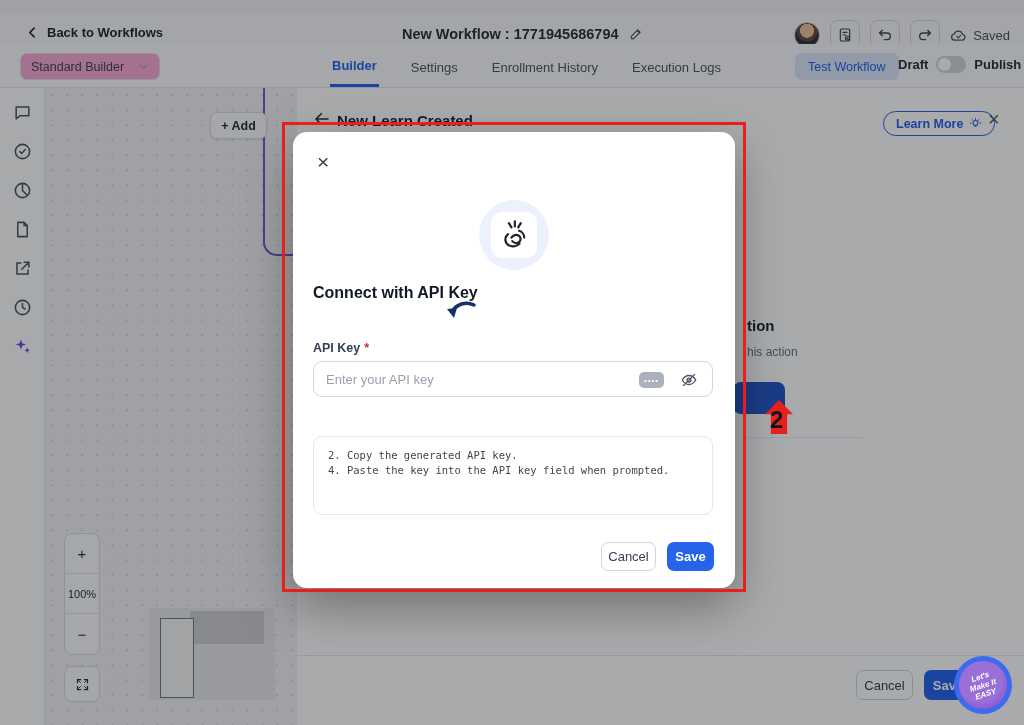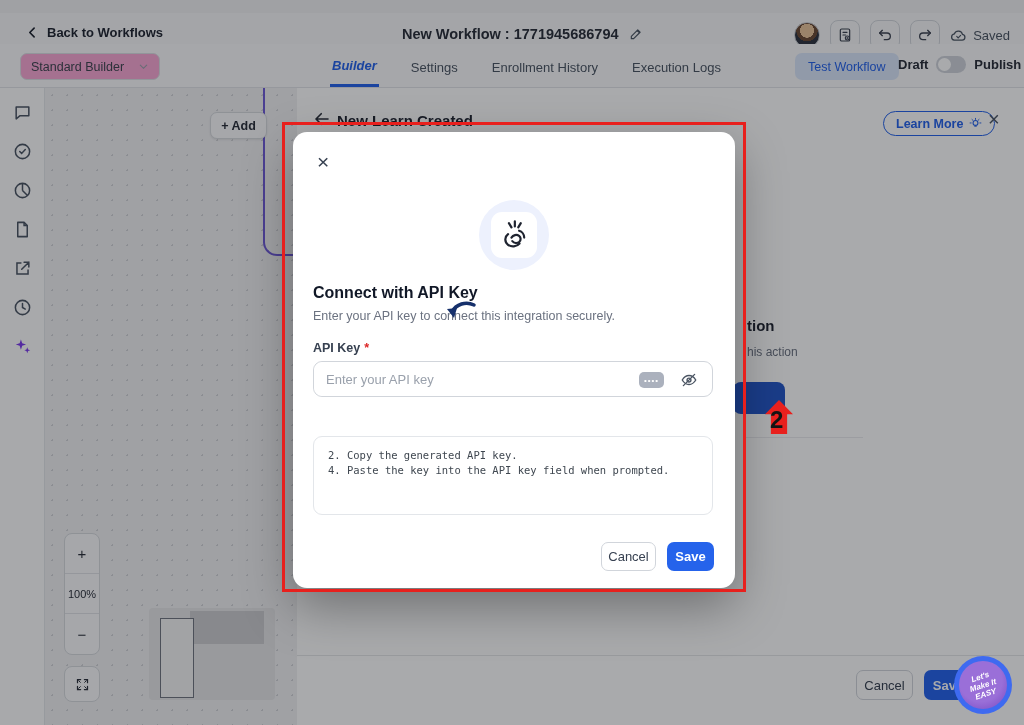--- a/index.html
+++ b/index.html
@@ -13,21 +13,21 @@
   .hdr-right { position:absolute; right:14px; top:7px; display:flex; align-items:center; gap:10px; }
   .avatar { width:26px; height:26px; border-radius:50%; background:radial-gradient(circle at 50% 32%, #e8c39a 0 34%, #6b4a35 35% 52%, #2e3440 53% 100%); border:1px solid #cfd2d8; }
   .icon-btn { width:30px; height:30px; border:1px solid #d3d6dc; border-radius:8px; background:#f7f8f9; display:flex; align-items:center; justify-content:center; color:#3c4250; cursor:pointer; }
   .saved { display:flex; align-items:center; gap:6px; color:#4b5563; font-size:13px; }
 
   
   .subbar { position:absolute; left:0; top:44px; width:1024px; height:44px; background:#fafbfc; border-bottom:1px solid #e2e4e8; z-index:1; }
   .builder-select { position:absolute; left:20px; top:9px; width:140px; height:27px; background:#f9a8d4; border:1px solid #dcdfe4; border-radius:7px; display:flex; align-items:center; justify-content:space-between; padding:0 10px; color:#3f4550; font-size:12.5px; cursor:pointer; }
   .tabs { position:absolute; left:330px; top:0; height:44px; display:flex; align-items:center; gap:30px; }
   .tab { font-size:13px; color:#4b5563; padding:13px 2px 11px; cursor:pointer; }
-  .tab.active { color:#2563eb; font-weight:600; border-bottom:3px solid #2563eb;font-style:italic; }
+  .tab.active { color:#2563eb; font-weight:600; border-bottom:3px solid #2563eb; }
   .test-btn { position:absolute; left:795px; top:9px; height:27px; padding:0 13px; background:#dbe7fb; color:#2563eb; font-size:12.5px; font-weight:400; border:none; border-radius:7px; display:flex; align-items:center; cursor:pointer; }
   .draft-group { position:absolute; left:898px; top:12px; display:flex; align-items:center; gap:8px; font-size:13px; color:#2a2f3a; font-weight:600; }
   .toggle { width:30px; height:17px; background:#cfd3da; border-radius:9px; position:relative; cursor:pointer; }
   .toggle .knob { position:absolute; left:2px; top:2px; width:13px; height:13px; background:#fff; border-radius:50%; }
 
   
   .rail { position:absolute; left:0; top:88px; width:45px; height:637px; background:#fdfdfe; border-right:1px solid #e4e6ea; z-index:1; }
   .rail .ric { position:absolute; left:13px; width:20px; height:20px; color:#4b5563; cursor:pointer; }
   .rail .purple { color:#7c3aed; }
 
@@ -288,21 +288,20 @@
               <path d="M21 4v6"></path>
               <path d="M28 6l-3 5"></path>
             <path d="M13 19c-4 3-4.5 9 0 12.5 4 3 10 2.5 13.5-1.5"></path>
             <path d="M17 23c2-3 6-4 9-2 2.3 1.8 2.3 5 .3 7-2.8 2.4-6.3 1.4-8.3-.8"></path>
             <path d="M26 15c3.5 1 6 4.5 6 8"></path>
           </g>
         </svg>
       </div>
     </div>
     <div class="modal-title">Connect with API Key</div>
-    <div class="modal-sub">Enter your API key to connect this integration securely.</div>
     <div class="field-label">
       <span>API Key</span><span class="req">*</span>
     </div>
     <div class="api-input-wrap">
       <input class="api-input" type="text" placeholder="Enter your API key" style="">
       <div class="dots-pill">••••</div>
       <span class="eye-btn">
         <svg width="18" height="18" viewBox="0 0 24 24">
             <path d="M3 12s3.5-6 9-6 9 6 9 6-3.5 6-9 6-9-6-9-6z" fill="none" stroke="currentColor" stroke-width="1.8"></path>
             <circle cx="12" cy="12" r="2.6" fill="none" stroke="currentColor" stroke-width="1.8"></circle>

